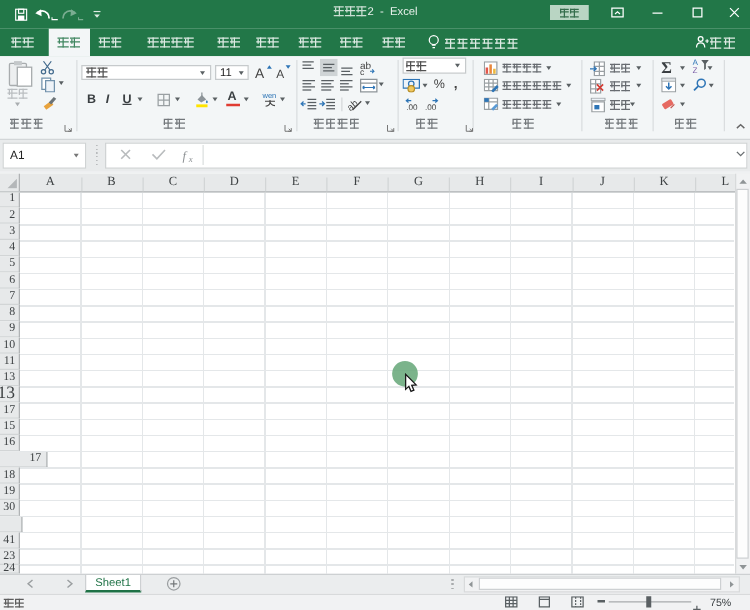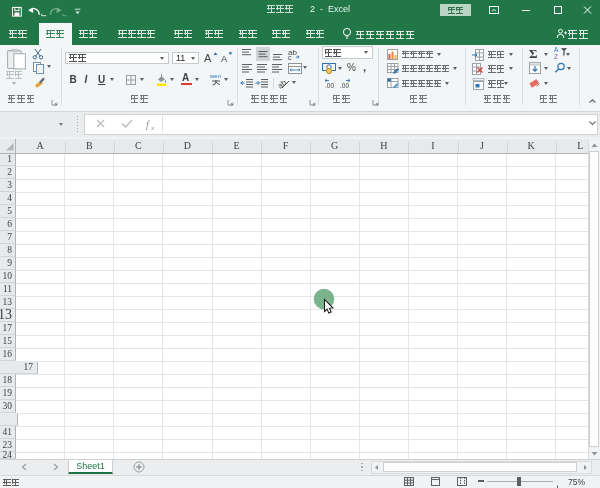--- a/index.html
+++ b/index.html
@@ -31,21 +31,21 @@
 </g>
 <g opacity="0.85">
         <line x1="68" y1="3.5" x2="74" y2="3.5" stroke="#fff"></line>
         <path d="M68.5 6 L71 8.8 L73.5 6 Z" fill="#fff"></path>
       </g>
 </svg>
 <div class="abs flex" style="left:267px;top:4px;height:10px">
       <i class="k " style="--c:#e9f1ec;width:8px;height:8px;margin-right:1px"></i>
       <i class="k " style="--c:#e9f1ec;width:8px;height:8px;margin-right:1px"></i>
       <i class="k " style="--c:#e9f1ec;width:8px;height:8px;margin-right:1px"></i>
-      <span style="font-size:9px;color:#e9f1ec;margin-left:16px">2&nbsp; -&nbsp; Excel</span>
+      <span style="font-size:9px;color:#e9f1ec;margin-left:0">2&nbsp; -&nbsp; Excel</span>
     </div>
 <div class="abs flex" style="left:440px;top:4px;width:31px;height:12px;background:#b9d5c3;justify-content:center">
       <i class="k " style="--c:#1e5c38;width:7px;height:7px;margin-right:1px"></i>
       <i class="k " style="--c:#1e5c38;width:7px;height:7px;margin-right:1px"></i>
     </div>
 <svg class="abs" style="left:484px;top:4px" width="112" height="12" viewBox="0 0 112 12">
 <g stroke="#fff" fill="none">
 <rect x="5.5" y="2.5" width="9" height="7"></rect>
         <path d="M8 7.2 L10 5.4 L12 7.2" fill="none" stroke="#fff" stroke-width="0.9"></path>
 <line x1="38" y1="6.5" x2="46" y2="6.5"></line>
@@ -478,20 +478,21 @@
       <span class="dd"></span>
     </div>
 <svg class="abs" style="left:529px;top:77px" width="13" height="12" viewBox="0 0 13 12">
 <rect x="1" y="4" width="8.5" height="5" rx="1" fill="#e66a62" transform="rotate(-32 5 6.5)"></rect>
 <path d="M7.5 9.5 l3 -3" stroke="#c2524a" stroke-width="1"></path>
     </svg>
 <div class="abs" style="left:544px;top:81.5px">
       <span class="dd"></span>
     </div>
 <div class="abs" style="left:0;top:112px;width:600px;height:26.5px;background:#e9ebec"></div>
+<div class="abs" style="left:2px;top:113.5px;width:67px;height:21px;background:#fff;border:1px solid #d0d3d4;font-size:9.5px;color:#222;line-height:19px;padding-left:5px">A1</div>
 <div class="abs" style="left:59px;top:122.5px">
       <span class="dd" style="border-top-color:#777"></span>
     </div>
 <div class="abs" style="left:77px;top:116px;width:1px;height:16px;background:repeating-linear-gradient(#a8abad 0 1px,transparent 1px 3px)"></div>
 <div class="abs" style="left:84px;top:113.5px;width:514px;height:21px;background:#fff;border:1px solid #d0d3d4"></div>
 <svg class="abs" style="left:92px;top:117px" width="70" height="14" viewBox="0 0 70 14">
 <path d="M5 3 l7 7 M12 3 l-7 7" stroke="#b9bcbe" stroke-width="1.3"></path>
 <path d="M30 6.5 L33.5 10 L40 3" stroke="#b9bcbe" stroke-width="1.3" fill="none"></path>
 <text x="54" y="11" font-size="10" font-style="italic" fill="#8d9194" font-family="Liberation Serif">f</text>
 <text x="59" y="12.5" font-size="7" font-style="italic" fill="#8d9194" font-family="Liberation Serif">x</text>

